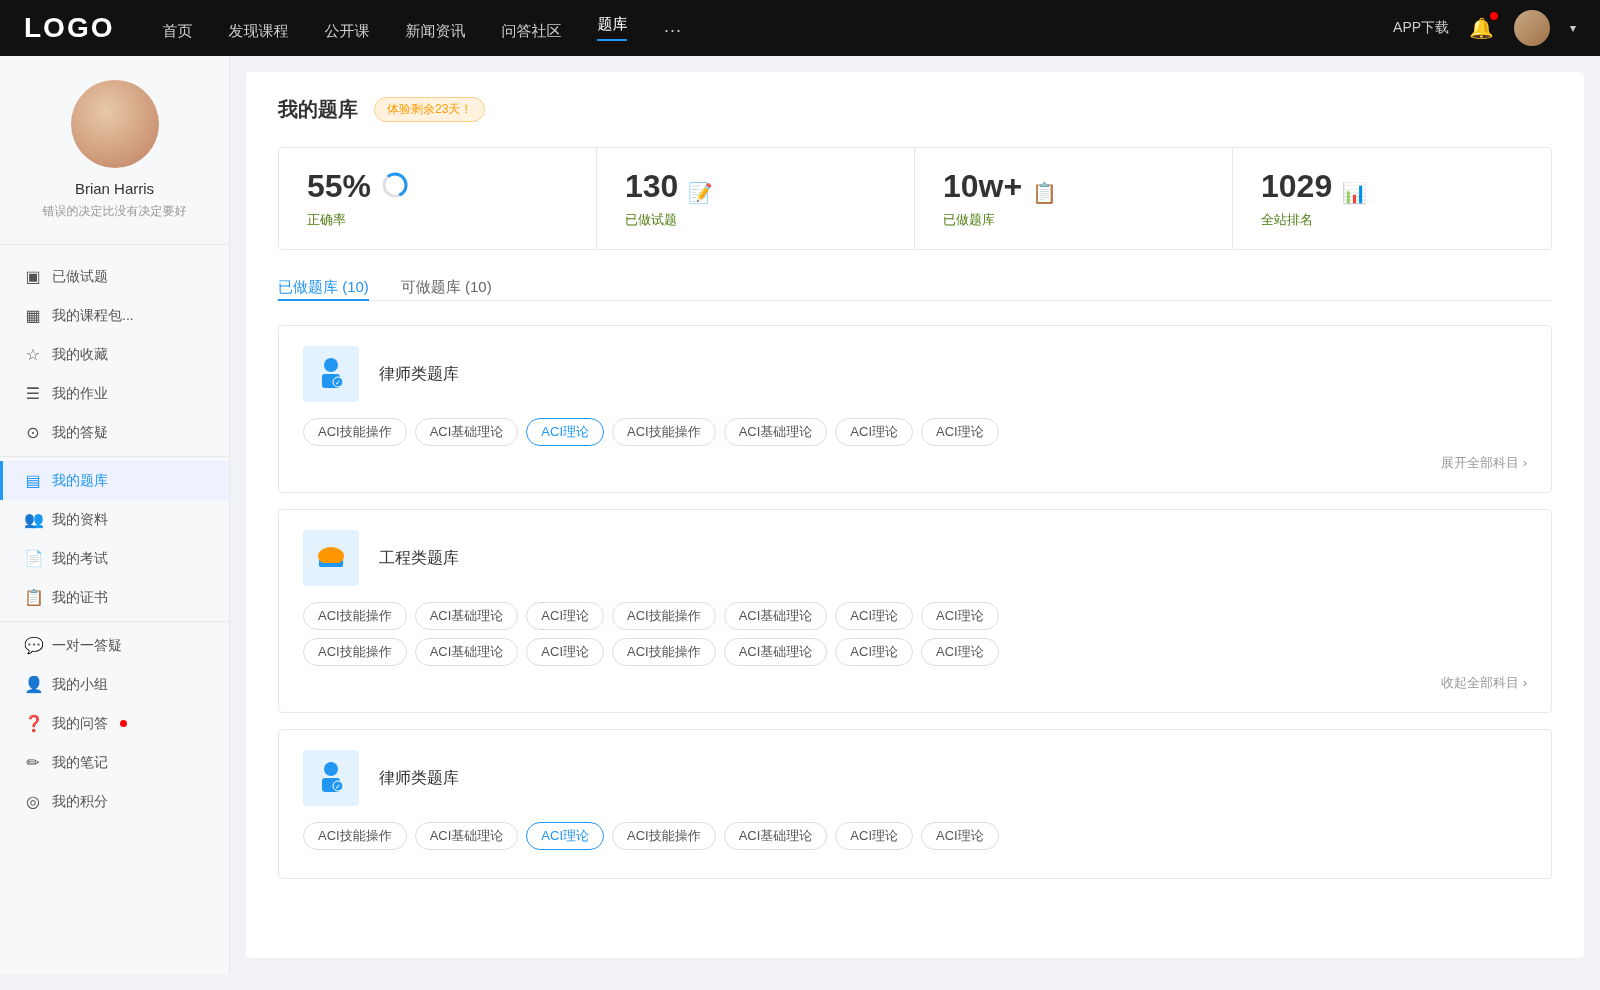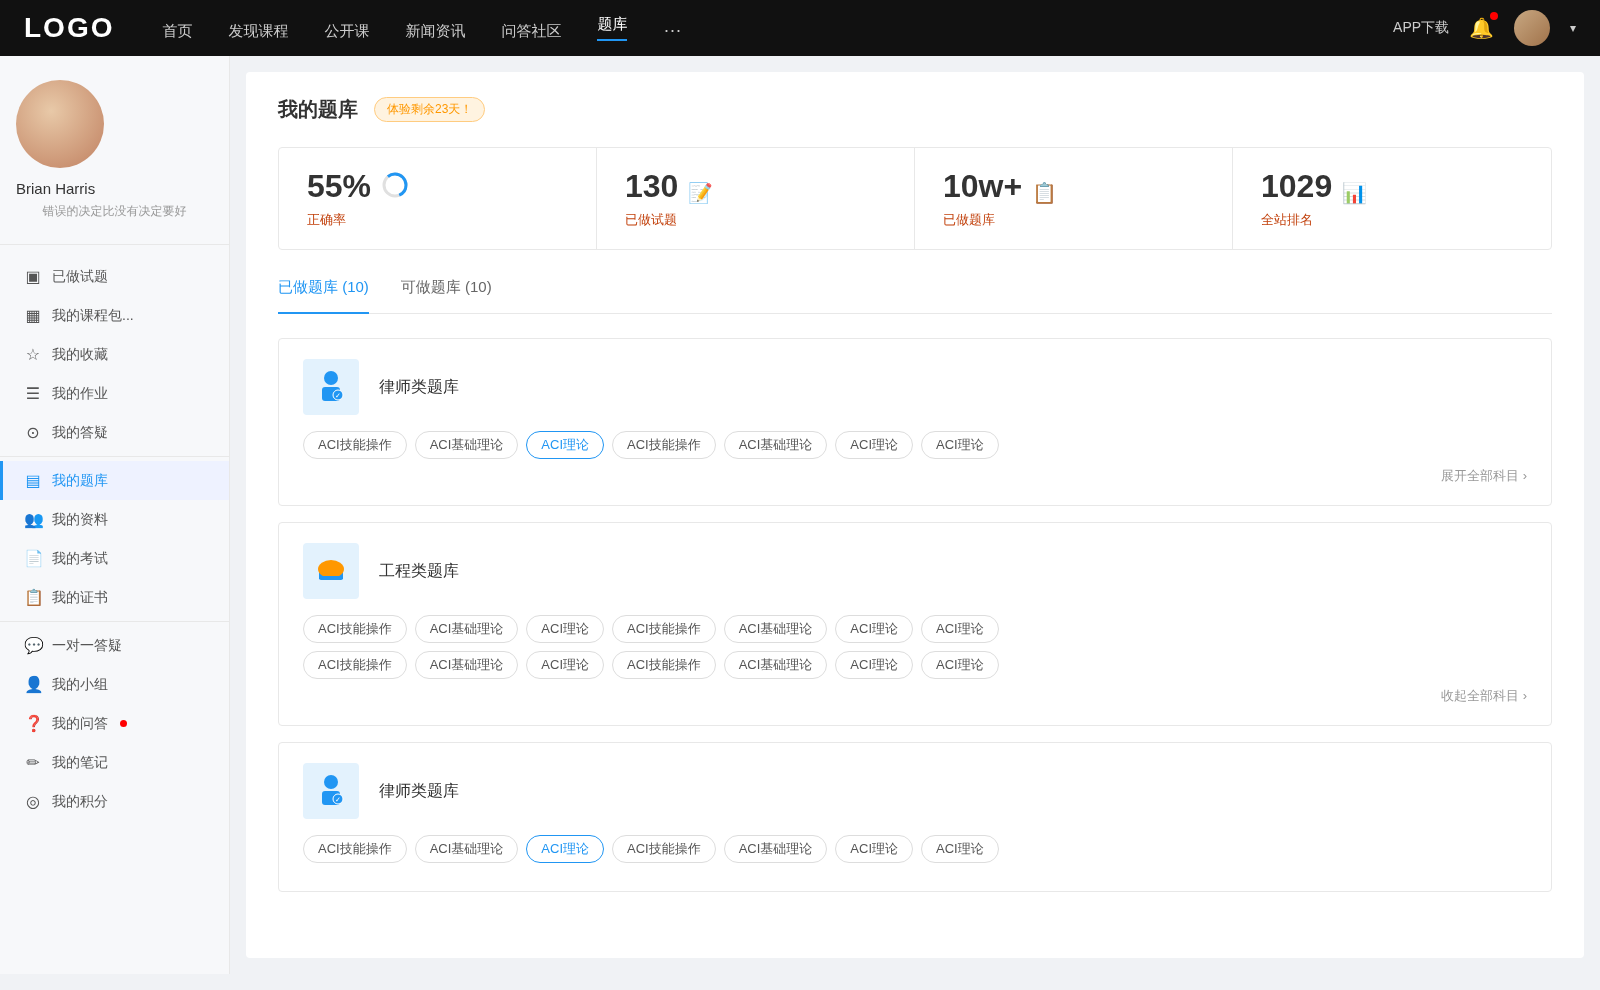--- a/index.html
+++ b/index.html
@@ -78,20 +78,21 @@
     .sidebar {
       width: 230px;
       background: #f7f8fa;
       border-right: 1px solid #e8e8e8;
       padding-top: 24px;
       flex-shrink: 0;
     }
     .sidebar-profile {
       display: flex;
       flex-direction: column;
+      align-items: center;
       padding: 0 16px 24px;
       border-bottom: 1px solid #e8e8e8;
     }
     .avatar-circle {
       width: 88px; height: 88px;
       border-radius: 50%;
       background: linear-gradient(135deg, #d4b896, #c8906a);
       overflow: hidden;
       margin-bottom: 12px;
     }
@@ -178,33 +179,33 @@
     }
     .stat-card:last-child { border-right: none; }
     .stat-value-row {
       display: flex;
       align-items: flex-end;
       gap: 10px;
       margin-bottom: 6px;
     }
     .stat-value { font-size: 32px; font-weight: 600; color: #333; }
     .stat-icon { font-size: 22px; }
-    .stat-label { font-size: 13px; color: #c2410c; }
+    .stat-label { font-size: 13px; color: #4d7c0f; }
 
     
     .tabs {
       display: flex;
       gap: 32px;
       border-bottom: 1px solid #e8e8e8;
       margin-bottom: 24px;
     }
     .tab {
       font-size: 15px;
       color: #666;
-      padding-bottom: 16px;
+      padding-bottom: 3px;
       cursor: pointer;
       position: relative;
     }
     .tab.active {
       color: #2196F3;
       font-weight: 500;
     }
     .tab.active::after {
       content: '';
       position: absolute;

